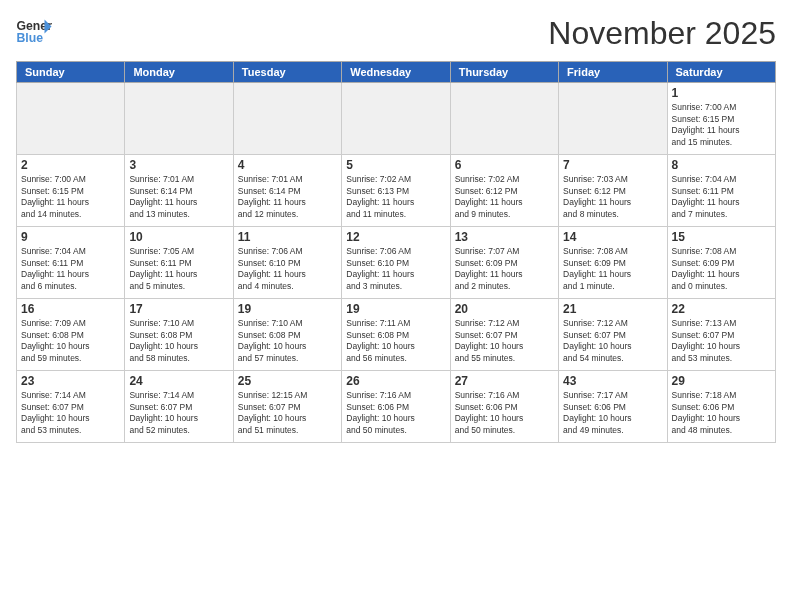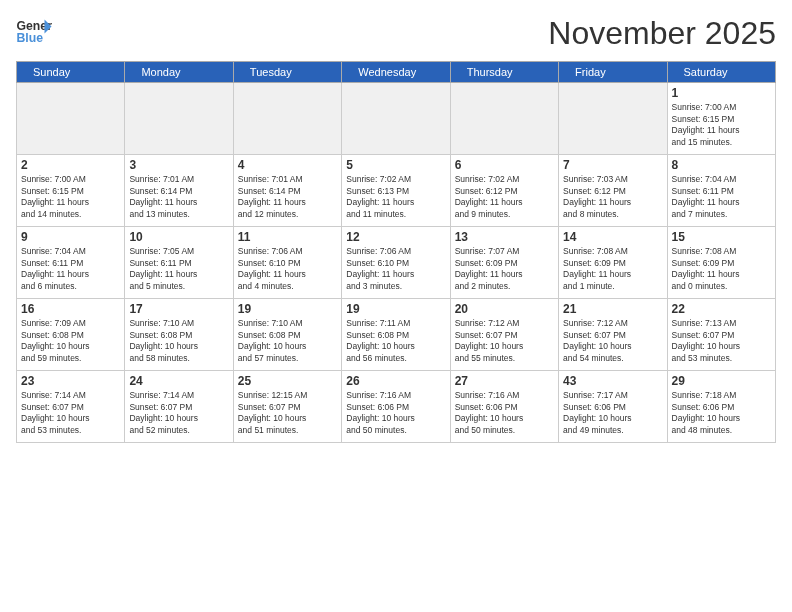--- a/index.html
+++ b/index.html
@@ -47,22 +47,22 @@
     }
     .calendar {
       width: 100%;
       border-collapse: collapse;
       table-layout: fixed;
     }
     .calendar th {
       background: #2962b8;
       color: #fff;
       font-size: 11px;
-      font-weight: normal;
-      padding: 4px 16px;
+      font-weight: bold;
+      padding: 4px 8px;
       text-align: left;
       border: 1px solid #aaa;
     }
     .calendar td {
       border: 1px solid #ccc;
       vertical-align: top;
       padding: 3px 4px;
       font-size: 9px;
       color: #333;
       background: #fff;

